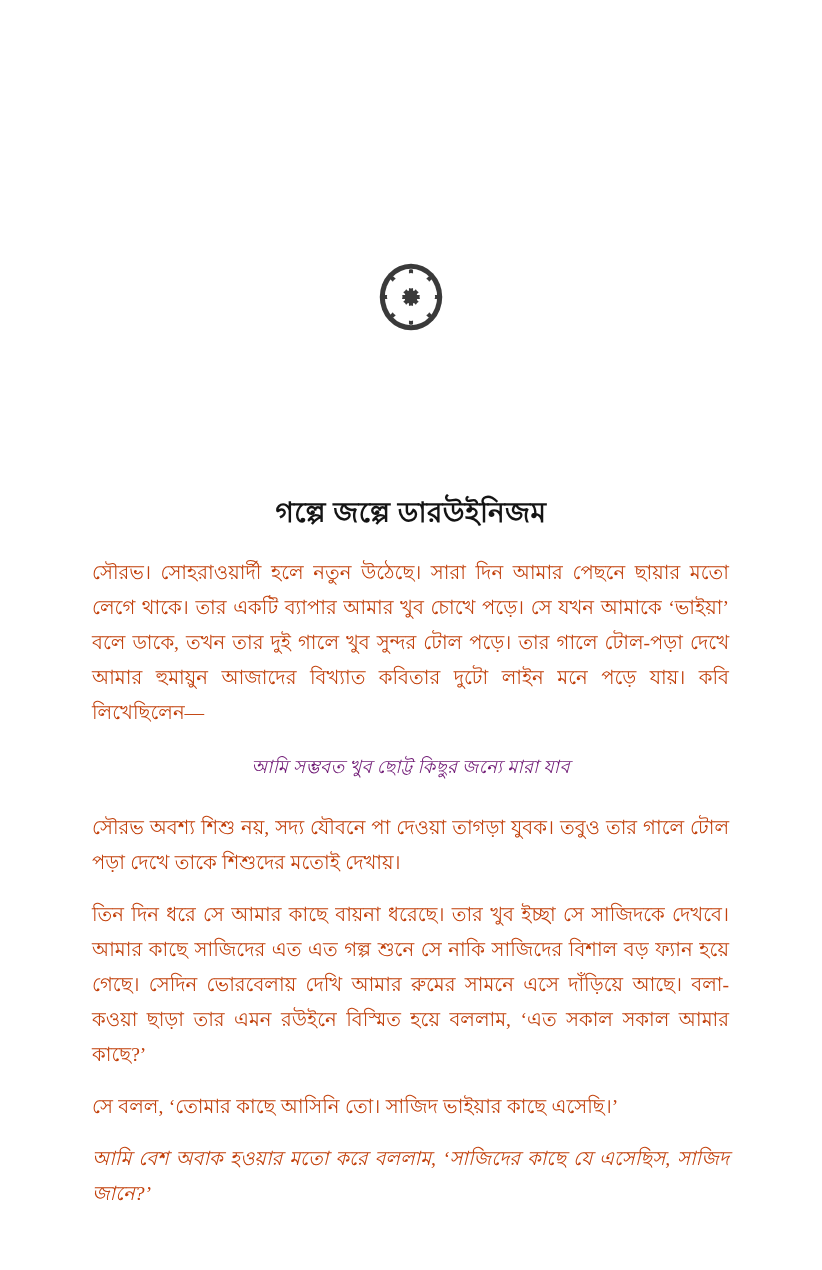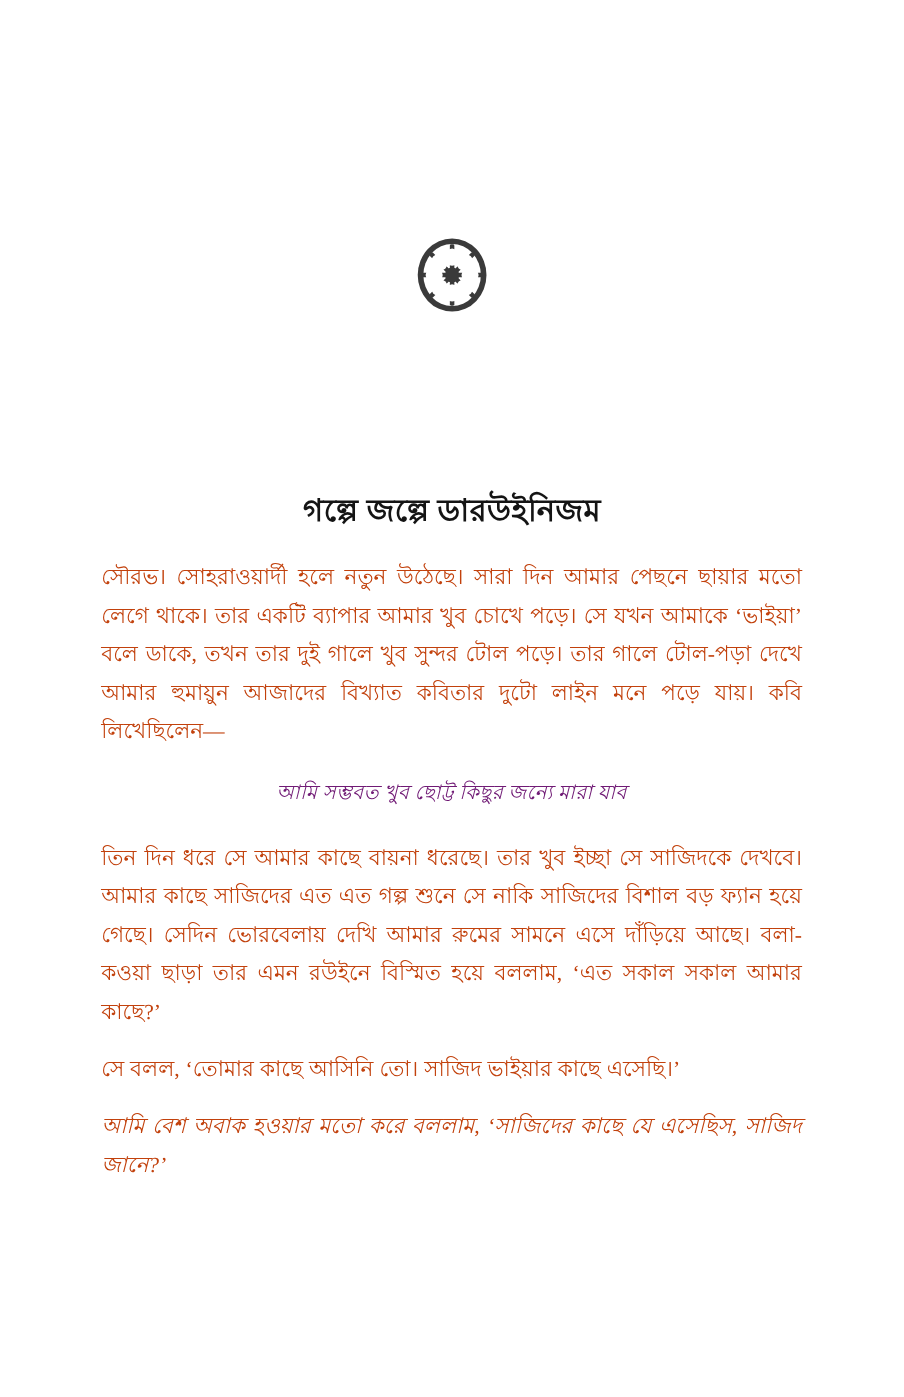--- a/index.html
+++ b/index.html
@@ -15,20 +15,21 @@
     overflow: hidden;
     font-family: "Liberation Serif", "DejaVu Serif", serif;
     color: #1a1a1a;
     -webkit-font-smoothing: antialiased;
   }
 
   .page {
     position: absolute;
     inset: 0;
     background: #fff;
+    margin-top: 47px;
   }
 
   
   .ornament-wrap {
     position: absolute;
     top: 214px;
     left: 0;
     width: 822px;
     display: flex;
     justify-content: center;
@@ -130,20 +131,21 @@
   <h1 class="chapter-title">গল্পে জল্পে ডারউইনিজম</h1>
 
   <div class="body-block">
 
     <p class="para">সৌরভ। সোহরাওয়ার্দী হলে নতুন উঠেছে। সারা দিন আমার পেছনে ছায়ার মতো লেগে থাকে। তার একটি ব্যাপার আমার খুব চোখে পড়ে। সে যখন আমাকে ‘ভাইয়া’ বলে ডাকে, তখন তার দুই গালে খুব সুন্দর টোল পড়ে। তার গালে টোল-পড়া দেখে আমার হুমায়ুন আজাদের বিখ্যাত কবিতার দুটো লাইন মনে পড়ে যায়। কবি লিখেছিলেন—</p>
 
     <div class="verse">
       <span class="verse-line">আমি সম্ভবত খুব ছোট্ট কিছুর জন্যে মারা যাব</span>
     </div>
 
+    <p class="para">সৌরভ অবশ্য শিশু নয়, সদ্য যৌবনে পা দেওয়া তাগড়া যুবক। তবুও তার গালে টোল পড়া দেখে তাকে শিশুদের মতোই দেখায়।</p>
 
     <p class="para">তিন দিন ধরে সে আমার কাছে বায়না ধরেছে। তার খুব ইচ্ছা সে সাজিদকে দেখবে। আমার কাছে সাজিদের এত এত গল্প শুনে সে নাকি সাজিদের বিশাল বড় ফ্যান হয়ে গেছে। সেদিন ভোরবেলায় দেখি আমার রুমের সামনে এসে দাঁড়িয়ে আছে। বলা-কওয়া ছাড়া তার এমন রউইনে বিস্মিত হয়ে বললাম, ‘এত সকাল সকাল আমার কাছে?’</p>
 
     <p class="para">সে বলল, ‘তোমার কাছে আসিনি তো। সাজিদ ভাইয়ার কাছে এসেছি।’</p>
 
     <p class="para">আমি বেশ অবাক হওয়ার মতো করে বললাম, ‘সাজিদের কাছে যে এসেছিস, সাজিদ জানে?’</p>
 
   </div>
 </div>
 

